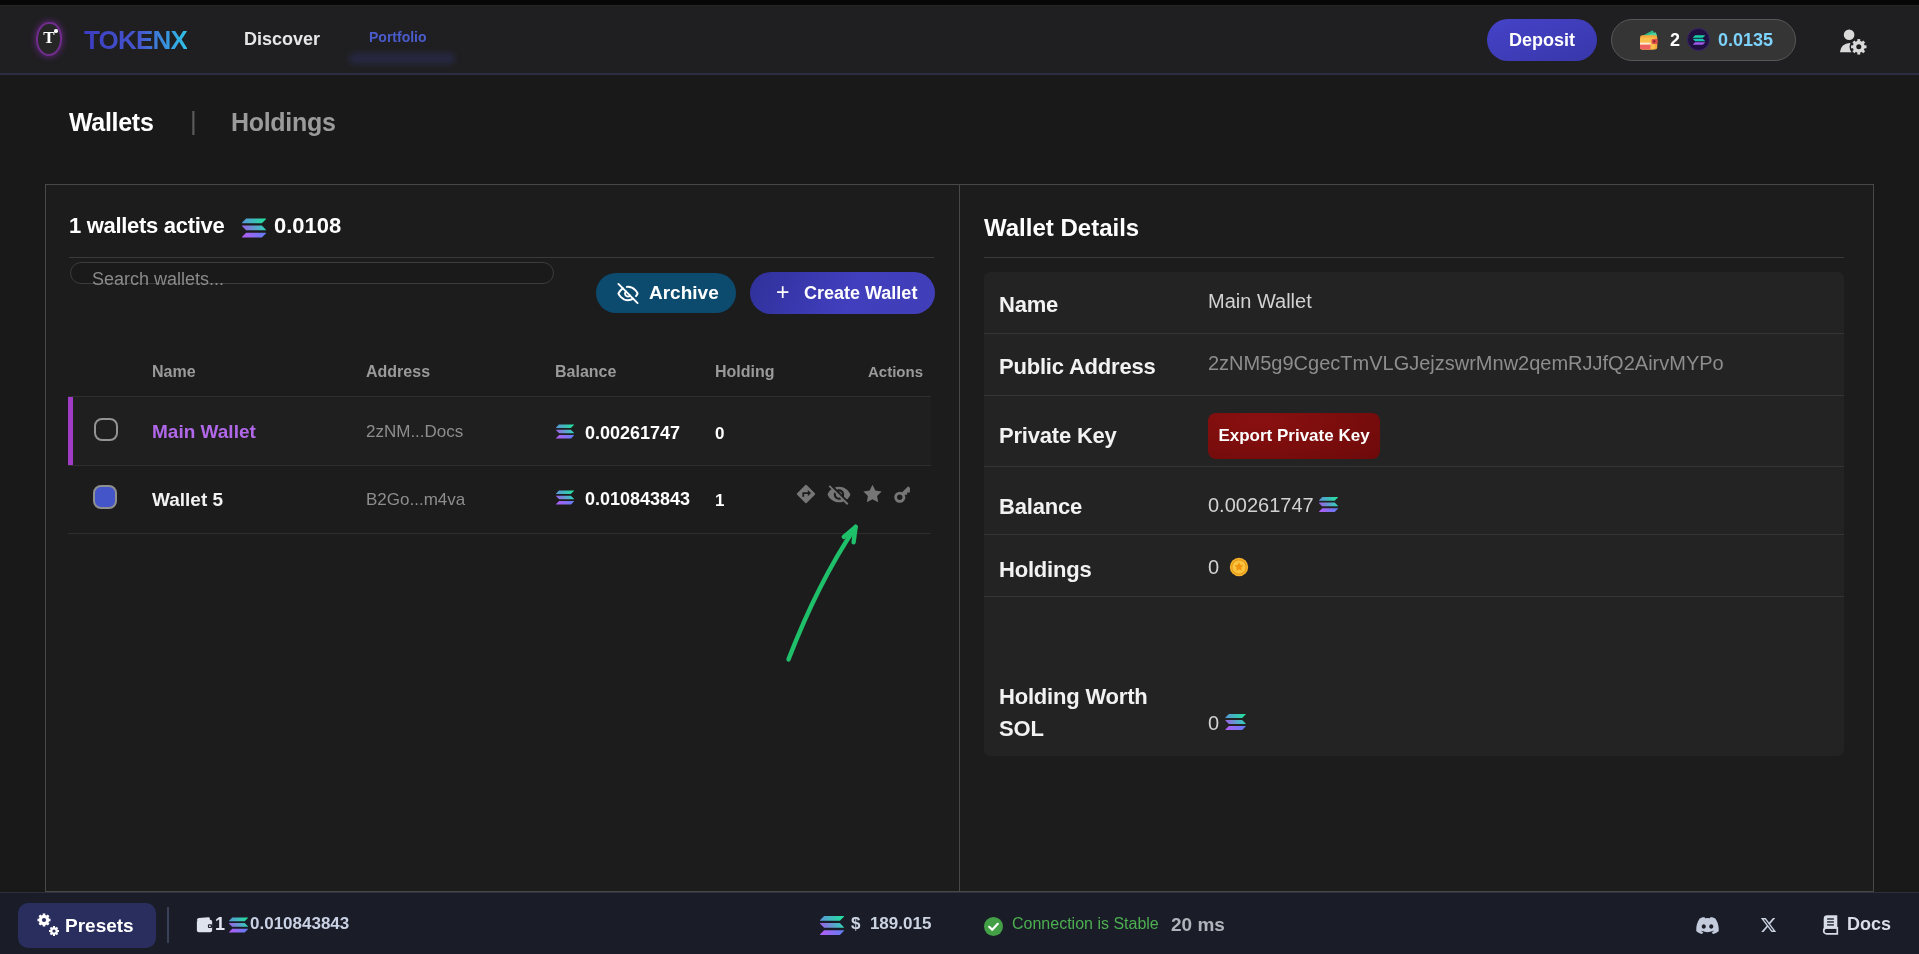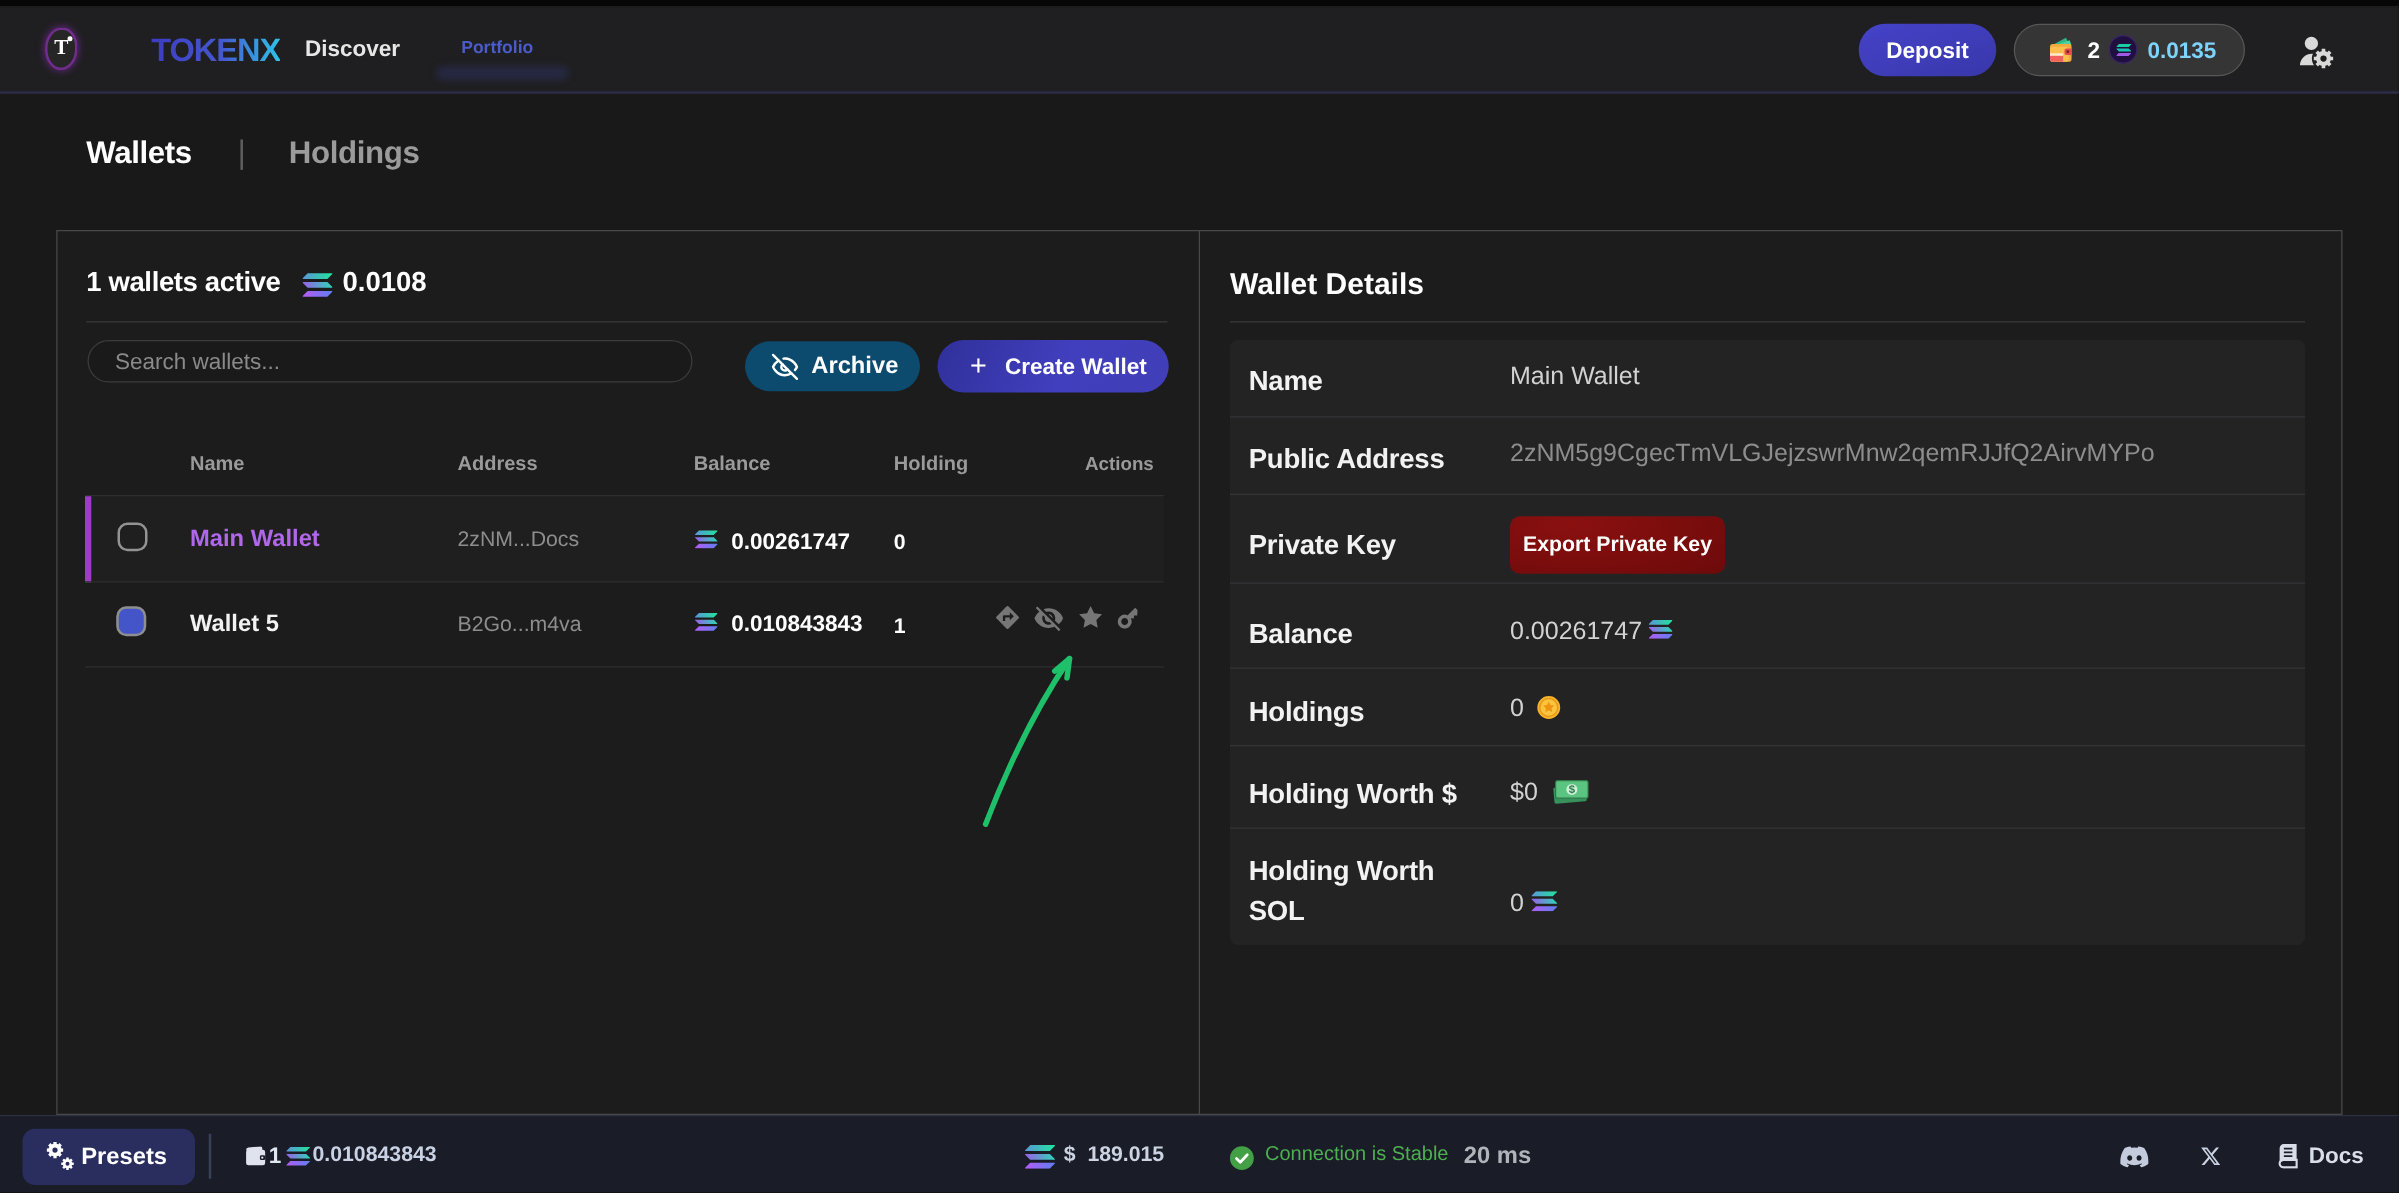--- a/index.html
+++ b/index.html
@@ -8,21 +8,21 @@
 #stage { position:relative; width:1919px; height:954px; background:#191919; }
 
 #topstrip { left:0; top:0; width:1919px; height:6px; background:#060606; border-bottom:1px solid #262626; }
 
 #nav { left:0; top:6px; width:1919px; height:69px; background:#1f1f21; border-bottom:2px solid #2c2c46; }
 #logoCircle { left:36px; top:16px; width:26px; height:34px; border-radius:50% 45% 50% 48%; background:#262627;
   box-shadow:0 0 6px 1px rgba(150,45,195,.5), inset 0 0 0 2px rgba(145,48,185,.7); }
 #logoT { left:36px; top:22px; width:26px; text-align:center; font-family:"Liberation Serif", serif; font-weight:700; font-size:17px; color:#fff; }
 #logoDot { left:54px; top:23px; width:3.5px; height:3.5px; border-radius:50%; background:#fff; }
 #brand { left:84px; top:19px; font-size:26px; font-weight:700; letter-spacing:-.8px;
-  background:linear-gradient(90deg,#3c3cc0 0%,#4558cf 55%,#2fc3e8 100%); -webkit-background-clip:text; background-clip:text; color:transparent;margin-left:37px; }
+  background:linear-gradient(90deg,#3c3cc0 0%,#4558cf 55%,#2fc3e8 100%); -webkit-background-clip:text; background-clip:text; color:transparent; }
 #discover { left:244px; top:23px; font-size:18px; font-weight:700; color:#e6e6e6; }
 #portfolio { left:369px; top:23px; font-size:14px; font-weight:700; color:#4a5ccc; }
 #portfolioGlow { left:349px; top:47px; width:106px; height:11px; border-radius:6px; background:rgba(58,66,155,.28); filter:blur(3px); }
 #depositBtn { left:1487px; top:13px; width:110px; height:42px; border-radius:21px; background:linear-gradient(160deg,#4543c8 0%,#3937aa 100%);
   color:#fff; font-size:18px; font-weight:700; text-align:center; line-height:42px; }
 #navPill { left:1611px; top:13px; width:185px; height:42px; border-radius:21px; background:#353536; border:1px solid #575757; }
 
 
 #tabWallets { left:69px; top:108px; font-size:25px; font-weight:700; color:#fff; letter-spacing:-.3px; }
 #tabSep { left:190px; top:106px; font-size:26px; font-weight:400; color:#5c5c5c; }
@@ -30,21 +30,21 @@
 
 
 #panel { left:45px; top:184px; width:1829px; height:708px; background:#1c1c1d; border:1px solid #484848; }
 #vdivider { left:959px; top:184px; width:1px; height:708px; background:#484848; }
 
 
 #lwTitle { left:69px; top:213px; letter-spacing:-.3px; font-size:22px; font-weight:700; color:#fff; }
 #lwSol { left:242px; top:218px; }
 #lwAmt { left:274px; top:213px; font-size:22px; font-weight:700; color:#fff; }
 #lwDivider { left:69px; top:257px; width:865px; height:1px; background:#3a3a3a; }
-#searchBox { left:70px; top:272px; width:484px; height:34px; border-radius:17px; border:1px solid #3c3c3c; background:#1a1a1b;
+#searchBox { left:70px; top:262px; width:484px; height:22px; border-radius:17px; border:1px solid #3c3c3c; background:#1a1a1b;
   color:#8a8a8a; font-size:18px; line-height:32px; padding-left:21px; }
 #archiveBtn { left:596px; top:273px; width:140px; height:40px; border-radius:20px; background:#0c4a6e; color:#fff;
   font-size:19px; font-weight:700; }
 #archiveBtn span { position:absolute; left:53px; top:9px; }
 #createBtn { left:750px; top:272px; width:185px; height:42px; border-radius:21px; background:linear-gradient(115deg,#30309a 0%,#423fbe 55%,#413eb8 100%);
   color:#fff; font-size:18px; font-weight:700; }
 #createBtn .plus { position:absolute; left:26px; top:7px; font-size:23px; font-weight:400; }
 #createBtn .txt { position:absolute; left:54px; top:11px; }
 
 
@@ -265,29 +265,20 @@
 </svg></span></div>
       </div>
     <div class="wdrow" style="top:263px; height:62px;">
         <div class="wdlabel" style="top:19px">Holdings</div>
         <div class="wdval" style="top:21px">0 <svg id="wdcoin" style="vertical-align:-3px;margin-left:4px" width="20" height="20" viewBox="0 0 24 24">
             <circle cx="12" cy="12" r="11" fill="#f7b32b"></circle>
             <circle cx="12" cy="12" r="8.6" fill="#fac43f" stroke="#e59a18" stroke-width="1.4"></circle>
             <path d="M12 6.2l1.65 3.35 3.7.54-2.68 2.6.63 3.68L12 14.64l-3.3 1.73.63-3.68-2.68-2.6 3.7-.54z" fill="#ef9410"></path>
           </svg></div>
       </div>
-    <div class="wdrow" style="top:325px; height:66px;">
-        <div class="wdlabel" style="top:22px">Holding Worth $</div>
-        <div class="wdval" style="top:23px">$0 <svg id="wdbill" style="vertical-align:-4px;margin-left:6px" width="29" height="24" viewBox="0 0 29 24">
-            <rect x="1" y="9" width="26" height="13" rx="1.5" fill="#38905a" transform="rotate(-5 14 15)"></rect>
-            <rect x="2.5" y="4.5" width="26" height="14" rx="1.5" fill="#5cc481" stroke="#2e7a49" stroke-width="1"></rect>
-            <circle cx="15.5" cy="11.5" r="4.4" fill="#cfeeda"></circle>
-            <text x="15.5" y="14.8" text-anchor="middle" font-size="9" font-weight="bold" fill="#2e7a49">$</text>
-          </svg></div>
-      </div>
     <div class="wdrow" style="top:391px; height:93px; border-bottom:none;">
         <div class="wdlabel" style="top:18px; width:180px;">Holding Worth SOL</div>
         <div class="wdval" style="top:49px">0 <span id="wdsol2"><svg width="21" height="16" viewBox="0 0 397.7 311.7">
 <path fill="url(#solC)" d="M64.6 237.9c2.4-2.4 5.7-3.8 9.2-3.8h317.4c5.8 0 8.7 7 4.6 11.1l-62.7 62.7c-2.4 2.4-5.7 3.8-9.2 3.8H6.5c-5.8 0-8.7-7-4.6-11.1l62.7-62.7z"></path>
 <path fill="url(#solA)" d="M64.6 3.8C67.1 1.4 70.4 0 73.8 0h317.4c5.8 0 8.7 7 4.6 11.1l-62.7 62.7c-2.4 2.4-5.7 3.8-9.2 3.8H6.5c-5.8 0-8.7-7-4.6-11.1L64.6 3.8z"></path>
 <path fill="url(#solB)" d="M333.1 120.1c-2.4-2.4-5.7-3.8-9.2-3.8H6.5c-5.8 0-8.7 7-4.6 11.1l62.7 62.7c2.4 2.4 5.7 3.8 9.2 3.8h317.4c5.8 0 8.7-7 4.6-11.1l-62.7-62.7z"></path>
 </svg></span></div>
       </div>
   </div>
 

